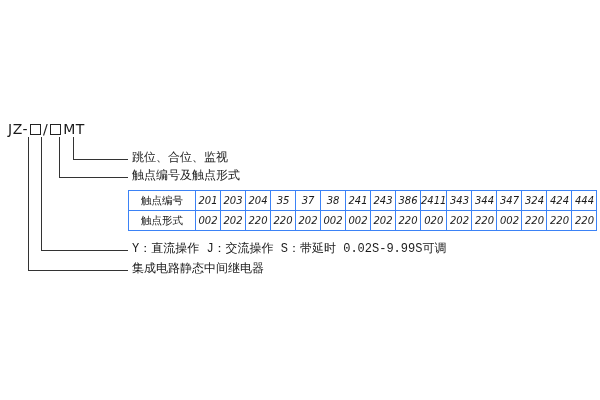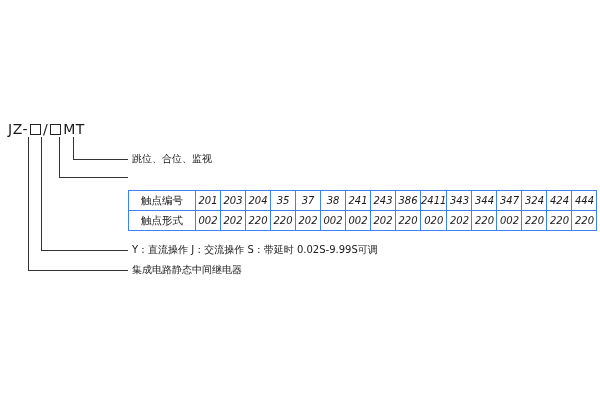--- a/index.html
+++ b/index.html
@@ -53,24 +53,25 @@
   }
   .hline {
     position: absolute;
     height: 1px;
     background: #333;
   }
 
   
   .lbl {
     position: absolute;
-    font-size: 10px;
+    font-size: 12px;
     line-height: 13px;
     white-space: nowrap;
     color: #1a1a1a;
+    font-family: Liberation Mono, monospace;
   }
 
   
   .tbl-wrap {
     position: absolute;
     left: 128px;
     top: 190px;
   }
   table.spec {
     border-collapse: collapse;
@@ -117,20 +118,21 @@
   <div class="vline" style="left:59px; top:137px; height:40px;"></div>
   <div class="hline" style="left:59px; top:177px; width:69px;"></div>
 
   <div class="vline" style="left:41px; top:137px; height:113px;"></div>
   <div class="hline" style="left:41px; top:250px; width:87px;"></div>
 
   <div class="vline" style="left:28px; top:137px; height:133px;"></div>
   <div class="hline" style="left:28px; top:270px; width:100px;"></div>
 
   <div class="lbl" style="left:132px; top:152px;">跳位、合位、监视</div>
+  <div class="lbl" style="left:132px; top:170px;">触点编号及触点形式</div>
   <div class="lbl" style="left:132px; top:243px;">Y：直流操作    J：交流操作   S：带延时 0.02S-9.99S可调</div>
   <div class="lbl" style="left:132px; top:263px;">集成电路静态中间继电器</div>
 
   <div class="tbl-wrap">
     <table class="spec">
       <tbody>
         <tr>
           <td class="rowhead">触点编号</td>
           <td class="cell">201</td>
           <td class="cell">203</td>

